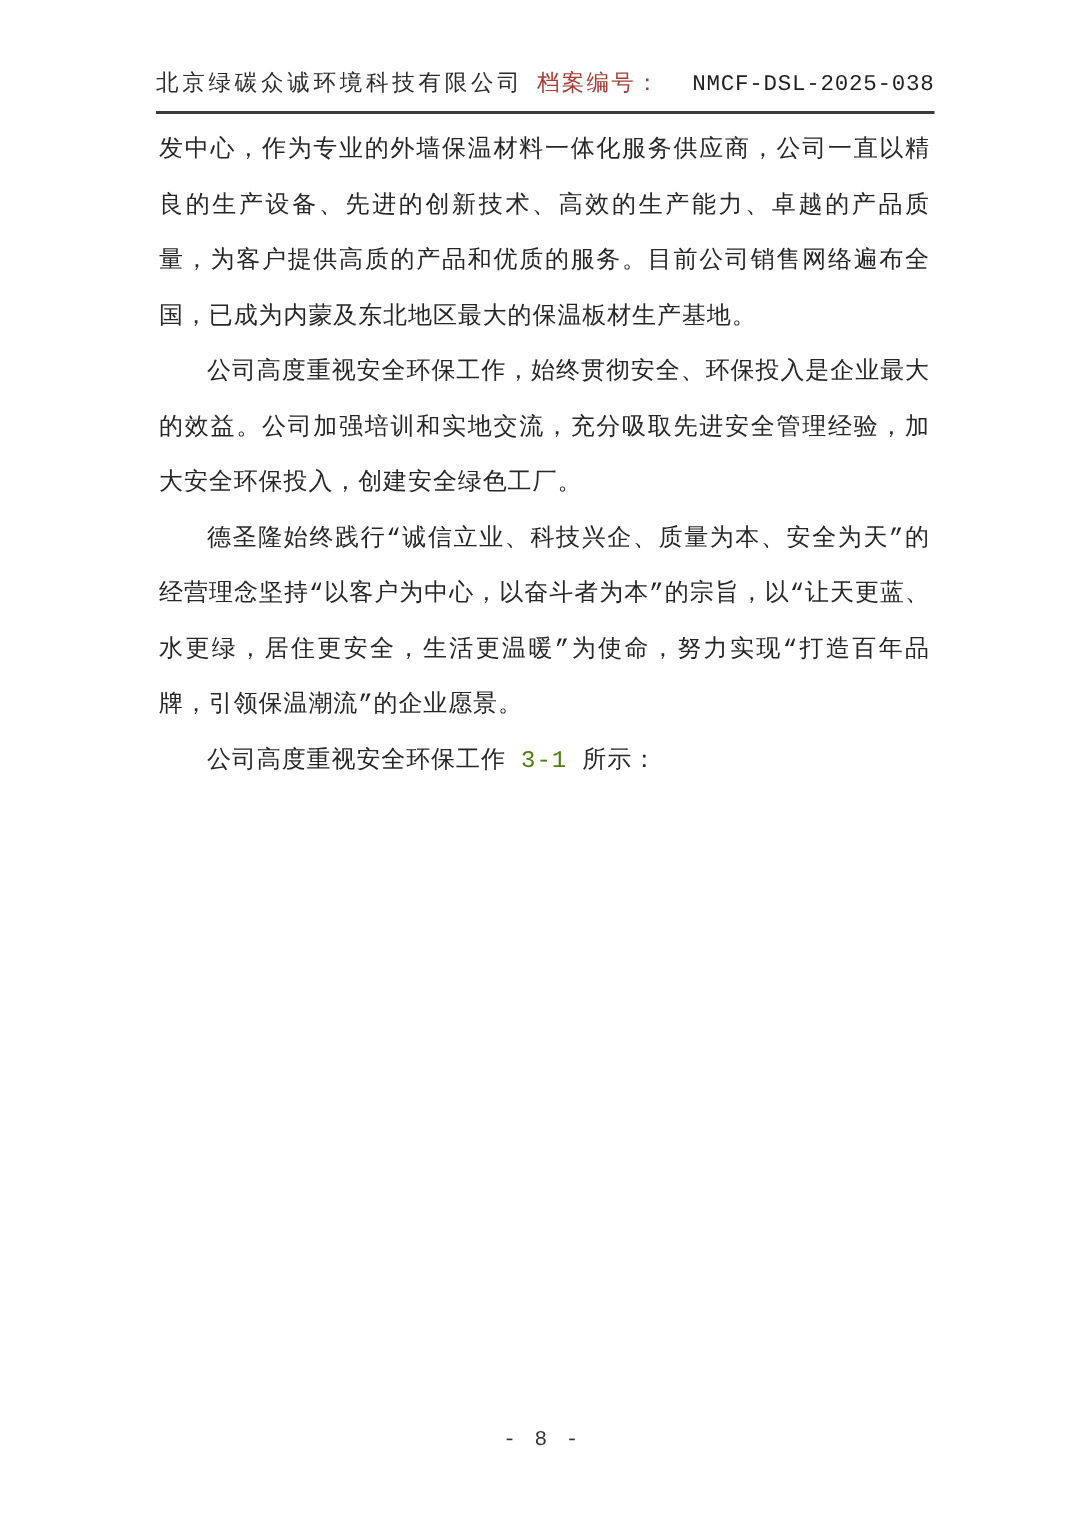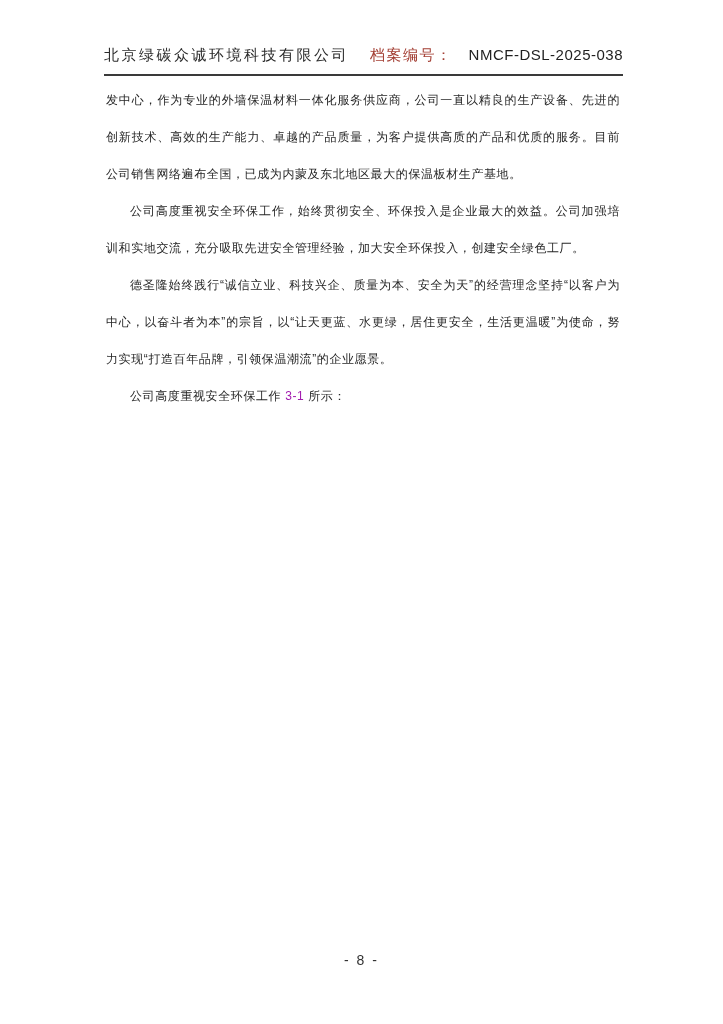--- a/index.html
+++ b/index.html
@@ -6,21 +6,21 @@
     margin: 0;
     padding: 0;
     background: #ffffff;
   }
   .page {
     position: relative;
     width: 723px;
     height: 1024px;
     background: #ffffff;
     overflow: hidden;
-    font-family: Liberation Sans, sans-serif;
+    font-family: Liberation Mono, monospace;
     color: #262626;
   }
   .doc-header {
     position: absolute;
     top: 46px;
     left: 104px;
     right: 100px;
     display: flex;
     justify-content: space-between;
     align-items: flex-end;
@@ -48,38 +48,38 @@
   }
   .docnum .value {
     color: #1f1f1f;
     letter-spacing: 0.5px;
   }
   .doc-body {
     position: absolute;
     top: 82px;
     left: 106px;
     width: 514px;
-    font-size: 12px;
+    font-size: 16px;
     line-height: 37px;
     letter-spacing: 0.6px;
     text-align: justify;
     text-justify: inter-ideograph;
   }
   p.para {
     margin: 0;
     padding: 0;
   }
   p.indent {
     text-indent: 2em;
   }
   .figure-ref {
     text-align: left;
   }
   .fig-num {
-    color: #a21caf;
+    color: #4d7c0f;
   }
   .doc-footer {
     position: absolute;
     bottom: 56px;
     left: 0;
     width: 100%;
     text-align: center;
     font-size: 14px;
     letter-spacing: 2px;
     color: #333333;

